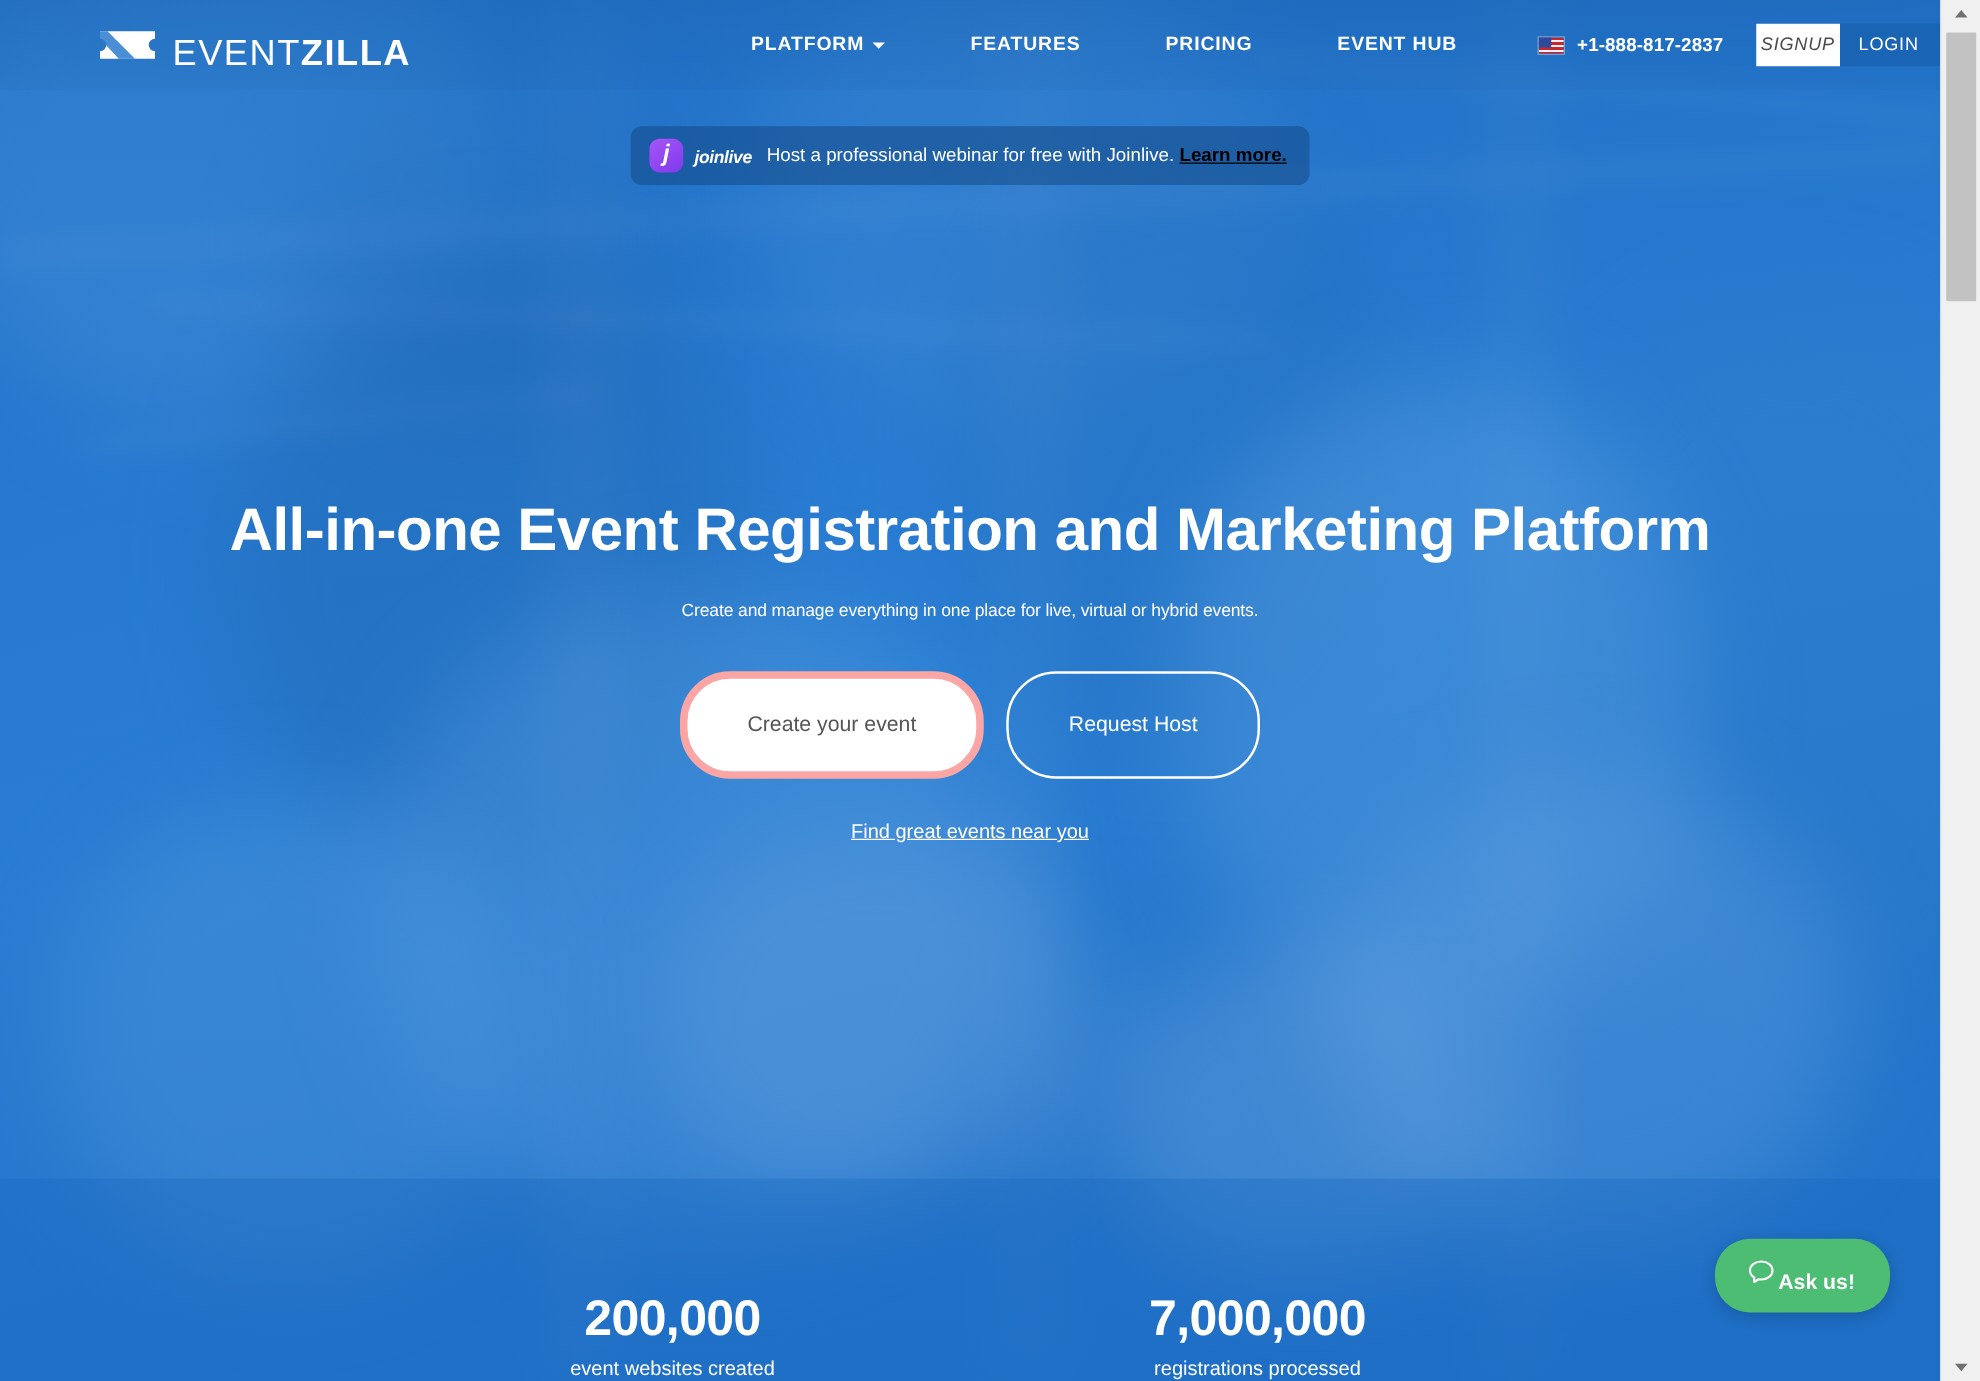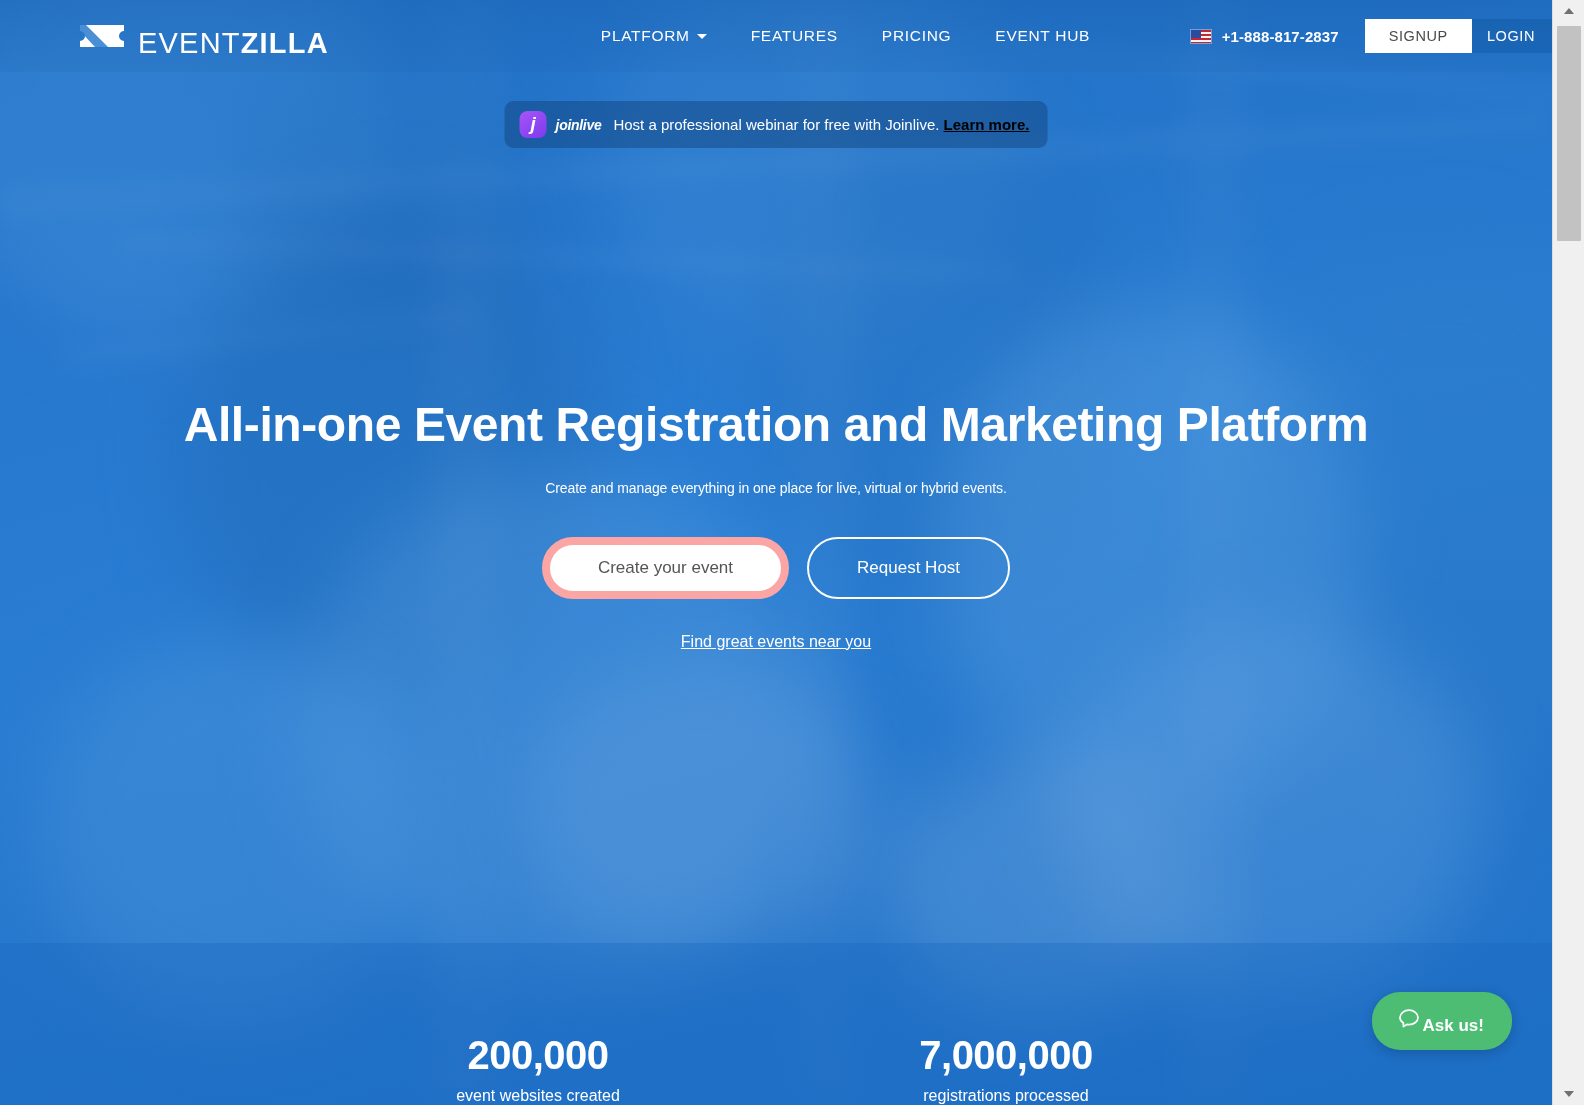--- a/index.html
+++ b/index.html
@@ -107,22 +107,23 @@
     line-height: 1;
     white-space: nowrap;
     margin-top: 14px;
   }
   .logo-text .lt-light { font-weight: 300; }
   .logo-text .lt-bold  { font-weight: 700; }
 
   .nav-links {
     display: flex;
     align-items: center;
-    gap: 44px;
+    gap: 68px;
     margin-left: 272px;
+    font-weight: bold;
   }
   .nav-link {
     color: #ffffff;
     font-size: 15.5px;
     letter-spacing: .7px;
     text-decoration: none;
     white-space: nowrap;
     cursor: pointer;
     display: flex;
     align-items: center;
@@ -171,25 +172,26 @@
     letter-spacing: .1px;
     white-space: nowrap;
     cursor: pointer;
     margin-right: 26px;
   }
   .btn-signup {
     background: #ffffff;
     color: #4a4a4a;
     font-size: 14.5px;
     letter-spacing: .6px;
-    padding: 9px 24px;
+    padding: 9px 4px;
     border: none;
     cursor: pointer;
     font-family: inherit;
     white-space: nowrap;
+    font-style: italic;
   }
   .btn-login {
     background: rgba(17,85,160,.42);
     color: #ffffff;
     font-size: 14.5px;
     letter-spacing: .6px;
     padding: 9px 17px 9px 15px;
     border: none;
     cursor: pointer;
     font-family: inherit;
@@ -279,23 +281,23 @@
     display: flex;
     justify-content: center;
     gap: 18px;
     margin-bottom: 34px;
   }
   .cta-primary {
     background: #ffffff;
     color: #555555;
     font-size: 17px;
     font-family: inherit;
-    border: 8px solid #fca5a5;
+    border: 6px solid #fca5a5;
     border-radius: 40px;
-    padding: 13px 48px;
+    padding: 27px 48px;
     cursor: pointer;
     white-space: nowrap;
   }
   .cta-secondary {
     background: transparent;
     color: #ffffff;
     font-size: 17px;
     font-family: inherit;
     border: 2px solid #ffffff;
     border-radius: 40px;

